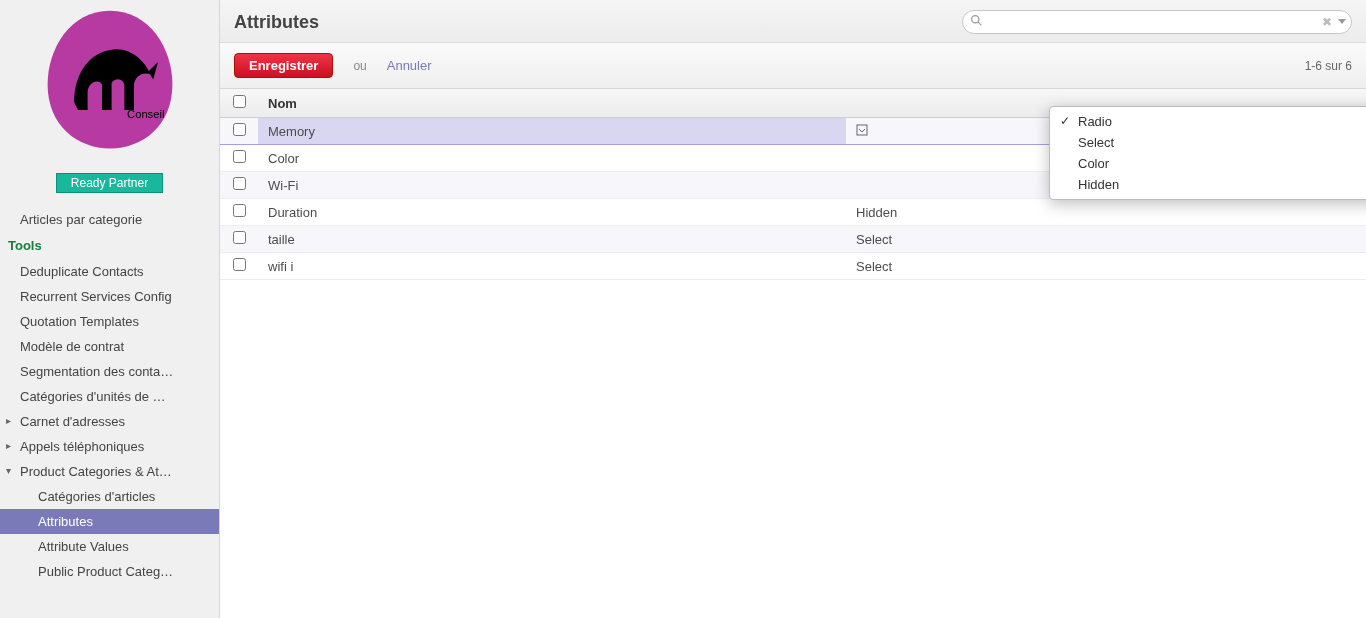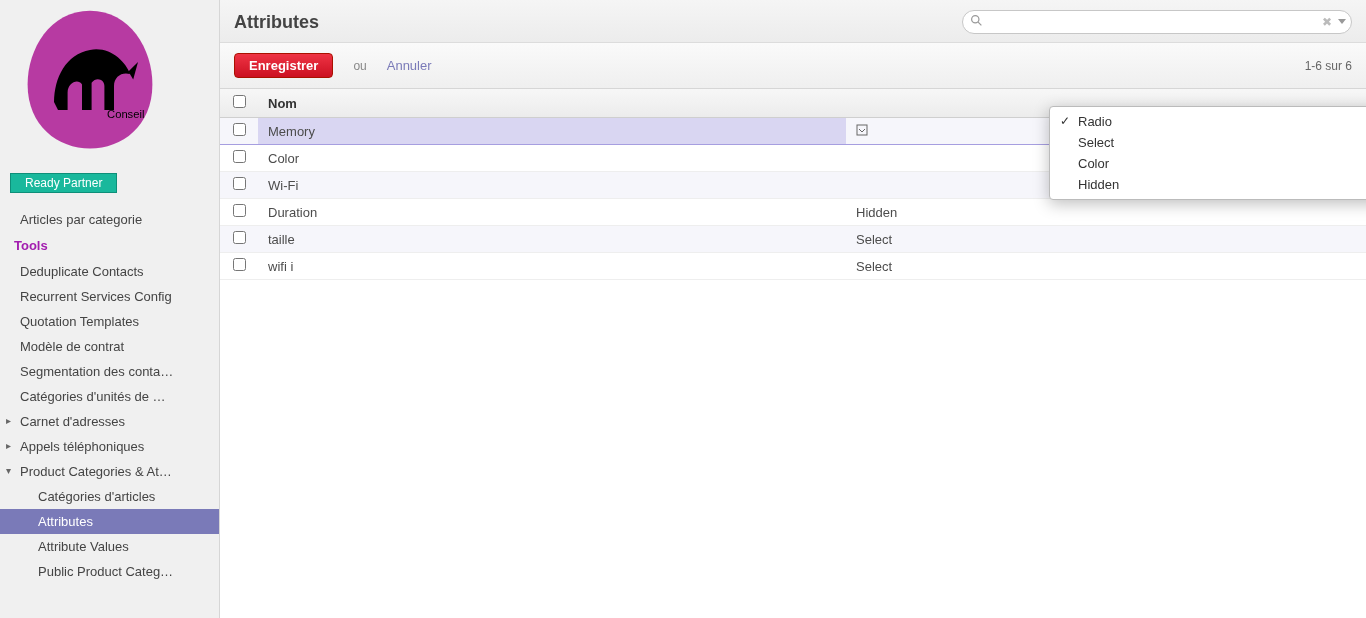--- a/index.html
+++ b/index.html
@@ -1,24 +1,24 @@
 <!DOCTYPE html>
 <html><head>
 <meta charset="utf-8">
 <style>
   * { box-sizing: border-box; margin: 0; padding: 0; }
   body { font-family: "Lucida Grande", Arial, sans-serif; font-size: 13px; color: #4c4c4c; background: #fff; width: 1366px; height: 618px; overflow: hidden; }
   .layout { display: flex; width: 100%; height: 100%; }
 
   
   .sidebar { width: 220px; background: #f0f0f0; border-right: 1px solid #d6d6d6; height: 100%; overflow: hidden; }
-  .logo-wrap { text-align: left; padding: 6px 10px 10px; }
+  .logo-wrap { text-align: center; padding: 6px 10px 10px; }
   .logo-svg { width: 160px; height: auto; }
   .nav { padding: 4px 0; }
-  .nav-section { color: #a21caf; font-weight: bold; padding: 6px 14px; }
+  .nav-section { color: #15803d; font-weight: bold; padding: 6px 8px; }
   .nav-item { padding: 5px 8px 5px 20px; color: #444; white-space: nowrap; overflow: hidden; text-overflow: ellipsis; cursor: pointer; }
   .nav-item.parent { padding-left: 20px; position: relative; }
   .nav-item.parent .caret { position: absolute; left: 6px; top: 6px; font-size: 10px; color: #666; }
   .nav-item.child { padding-left: 38px; }
   .nav-item.active { background: #7a7ab8; color: #fff; }
 
   
   .main { flex: 1; display: flex; flex-direction: column; position: relative; }
   .header { display: flex; justify-content: space-between; align-items: center; padding: 10px 14px 8px 14px; background: linear-gradient(#f5f5f5,#ececec); border-bottom: 1px solid #dcdcdc; }
   .title { font-size: 18px; font-weight: bold; color: #444; }

